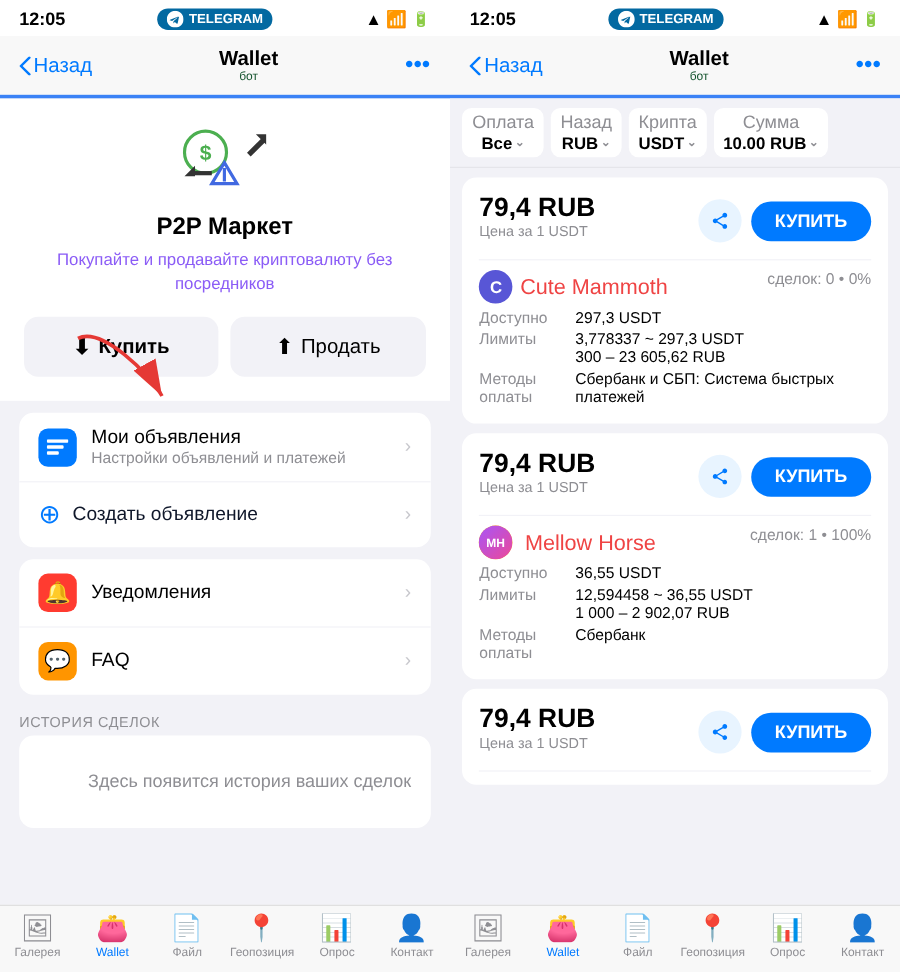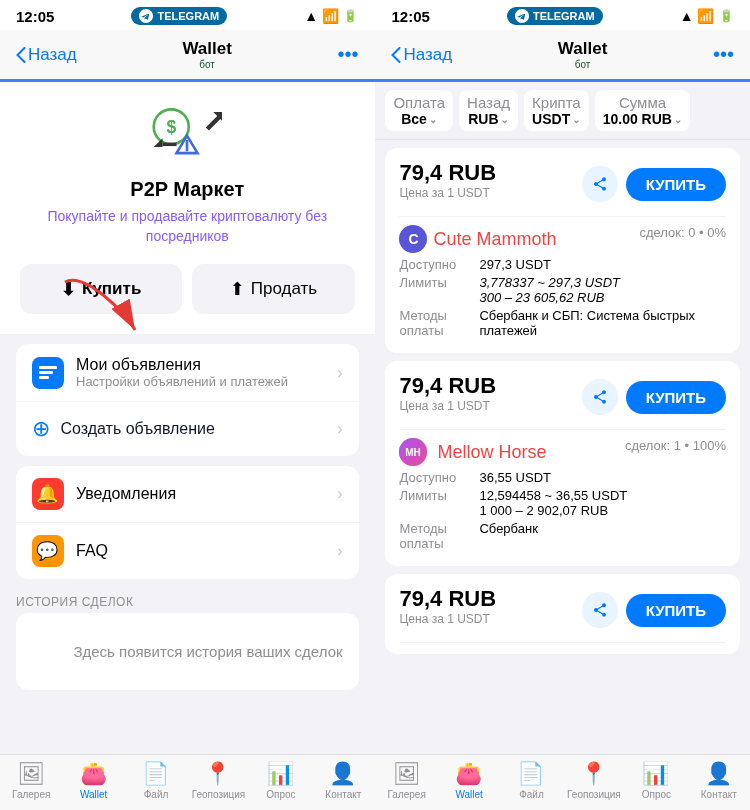--- a/index.html
+++ b/index.html
@@ -584,21 +584,21 @@
           </div>
         </div>
         <div class="seller-stats">сделок: 0 • 0%</div>
       </div>
       <div class="offer-detail-row">
         <span class="detail-label">Доступно</span>
         <span class="detail-value">297,3 USDT</span>
       </div>
       <div class="offer-detail-row">
         <span class="detail-label">Лимиты</span>
-        <span class="detail-value" style="white-space:pre-line;font-style:italic;">3,778337 ~ 297,3 USDT
+        <span class="detail-value" style="white-space:pre-line;">3,778337 ~ 297,3 USDT
 300 – 23 605,62 RUB</span>
       </div>
       <div class="offer-detail-row">
         <span class="detail-label">Методы оплаты</span>
         <span class="detail-value">Сбербанк и СБП: Система быстрых платежей</span>
       </div>
     </div>
 
     <div class="offer-card">
       <div class="offer-header">

